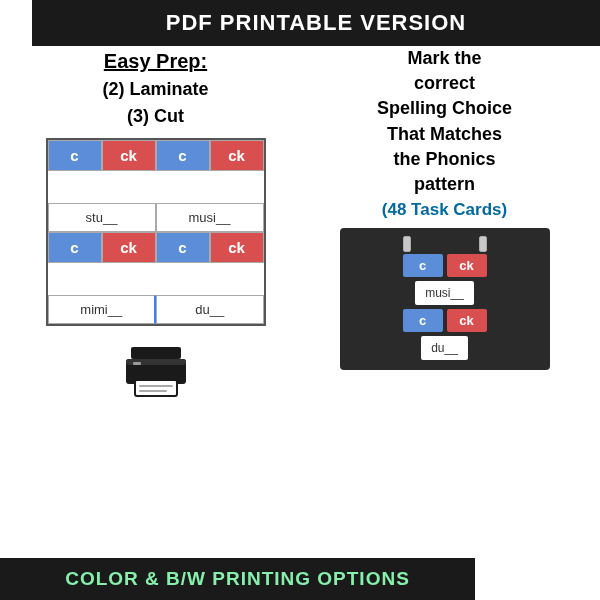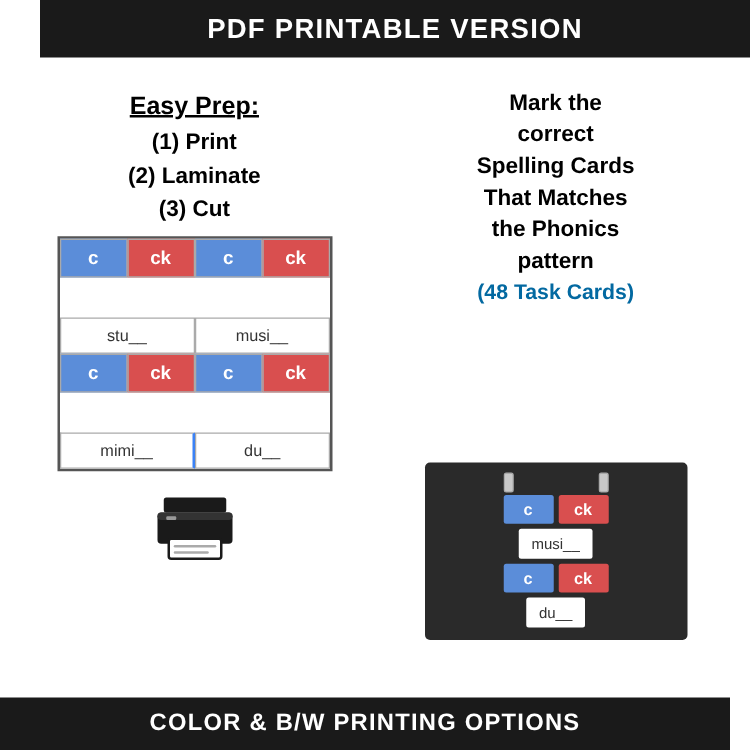--- a/index.html
+++ b/index.html
@@ -20,40 +20,39 @@
       font-size: 22px;
       font-weight: 900;
       letter-spacing: 1px;
       text-transform: uppercase;
       margin-left: 32px;
     }
 
     .main-content {
       display: flex;
       flex-direction: row;
-      padding: 24px 16px;
+      padding: 0 16px;
       gap: 10px;
       height: 490px;
     }
 
     .left-col {
       flex: 1;
       display: flex;
       flex-direction: column;
       align-items: center;
       gap: 8px;
     }
 
     .right-col {
       flex: 1;
       display: flex;
       flex-direction: column;
       align-items: center;
       gap: 6px;
-      justify-content: space-between;
     }
 
     .easy-prep {
       text-align: center;
       font-size: 18px;
       font-weight: 900;
       line-height: 1.5;
     }
 
     .easy-prep .title {
@@ -164,44 +163,43 @@
 
     .clip-row {
       display: flex;
       justify-content: space-around;
       width: 80%;
       margin-bottom: -2px;
     }
 
     .bottom-banner {
       background: #1a1a1a;
-      color: #ffffff;
+      color: #86efac;
       text-align: center;
       padding: 10px 0;
       font-size: 19px;
       font-weight: 900;
       letter-spacing: 1px;
       text-transform: uppercase;
       position: absolute;
       bottom: 0;
-      width: 584px;
+      width: 475px;
     }
   </style>
 </head>
 <body>
 
 <div class="top-banner">
   <span>PDF Printable Version</span>
 </div>
 
 <div class="main-content">
   <div class="left-col">
     <div class="easy-prep">
       <div class="title">Easy Prep:</div>
-      <div>(1) Print</div>
       <div>(2) Laminate</div>
       <div>(3) Cut</div>
     </div>
 
     <div class="card-grid">
 
       <div class="card-row">
         <div class="card-cell cell-blue">c</div>
         <div class="card-cell cell-red">ck</div>
         <div class="card-cell cell-blue">c</div>
@@ -236,21 +234,21 @@
         <rect x="18" y="43" width="34" height="2" rx="1" fill="#aaa"></rect>
         <rect x="18" y="48" width="28" height="2" rx="1" fill="#aaa"></rect>
       </svg>
     </div>
   </div>
 
   <div class="right-col">
     <div class="right-title">
       <span>Mark the</span><br>
       <span>correct</span><br>
-      <span>Spelling Cards</span><br>
+      <span>Spelling Choice</span><br>
       <span>That Matches</span><br>
       <span>the Phonics</span><br>
       <span>pattern</span><br>
       <span class="highlight">(48 Task Cards)</span>
     </div>
 
     <div class="photo-container">
 
       <div class="clip-row">
         <div class="clip"></div>

